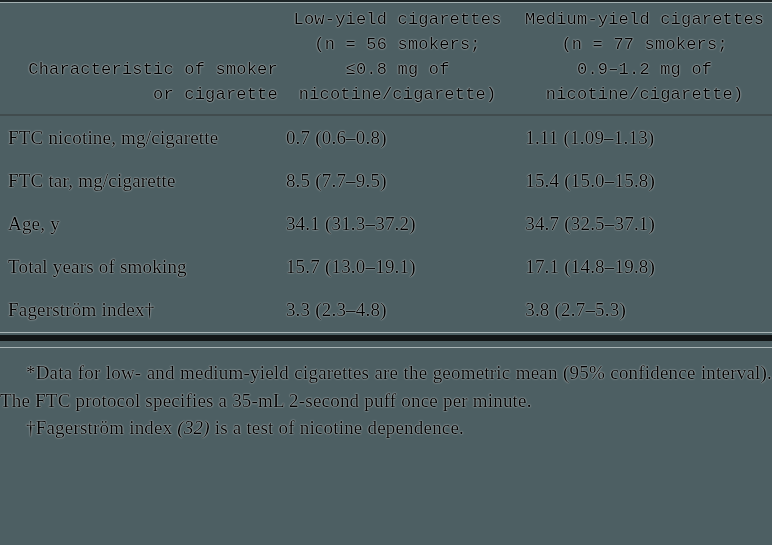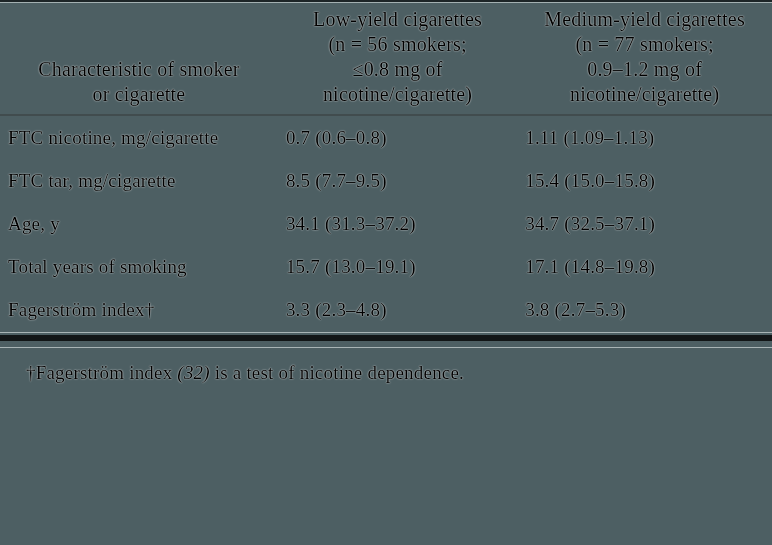--- a/index.html
+++ b/index.html
@@ -20,30 +20,31 @@
     width: 100%;
     border-collapse: collapse;
     table-layout: fixed;
   }
   col.c1 { width: 36%; }
   col.c2 { width: 31%; }
   col.c3 { width: 33%; }
 
   th {
     font-weight: normal;
-    font-size: 20px;
+    font-size: 17px;
     line-height: 25px;
     vertical-align: bottom;
     padding: 4px 0 7px 0;
     white-space: pre-line;
     letter-spacing: 0.2px;
     border-bottom: 2px solid #414c4e;
     box-shadow: 0 1px 0 rgba(220,229,229,0.65);
+    font-family: Liberation Mono, monospace;
   }
-  th.col1 { text-align: center; }
+  th.col1 { text-align: right; }
   th.col2, th.col3 { text-align: center; }
 
   td {
     font-size: 19px;
     line-height: 27px;
     vertical-align: top;
     padding: 8px;
     letter-spacing: 0.2px;
   }
   td.col1 { text-align: left; }
@@ -139,16 +140,17 @@
         <td class="col3">3.8 (2.7–5.3)</td>
       </tr>
     </tbody>
   </table>
 
   <div class="dr-light"></div>
   <div class="dr-dark"></div>
   <div class="dr-light2"></div>
 
   <div class="footnotes">
+    <p class="footnote">*Data for low- and medium-yield cigarettes are the geometric mean (95% confidence interval). The FTC protocol specifies a 35-mL 2-second puff once per minute.</p>
     <p class="footnote"><span>†Fagerström index </span><span class="ref-italic">(32)</span><span> is a test of nicotine dependence.</span></p>
   </div>
 
 </div>
 
 </body></html>

